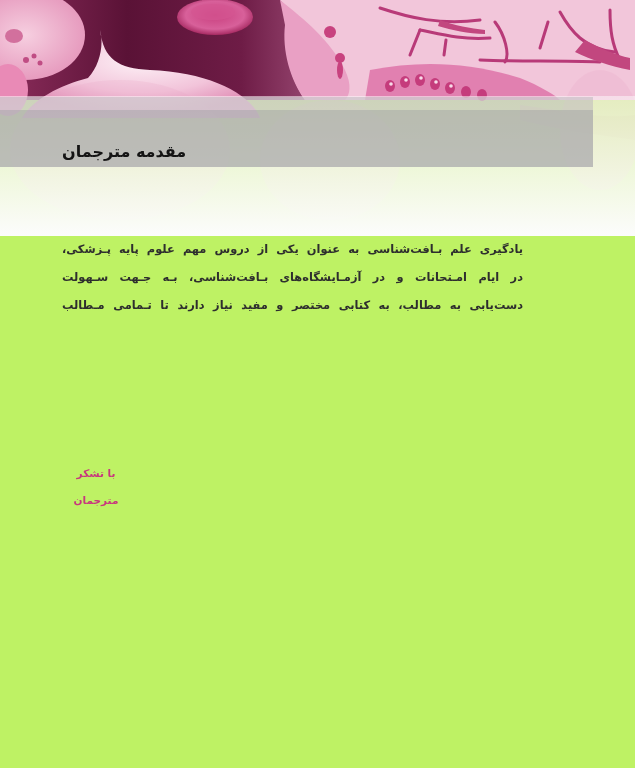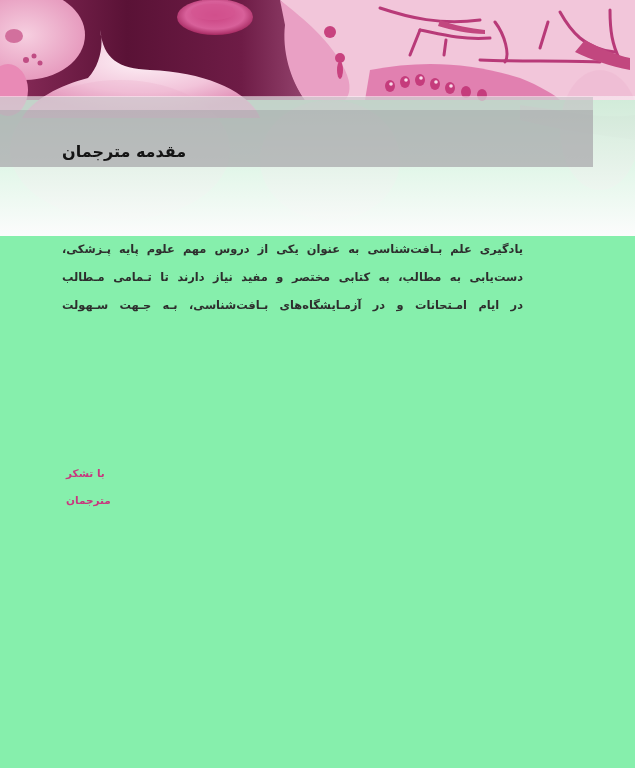--- a/index.html
+++ b/index.html
@@ -12,21 +12,21 @@
     }
     body {
       position: relative;
       font-family: "DejaVu Sans", sans-serif;
     }
     .page {
       position: absolute;
       left: 0; top: 0;
       width: 635px;
       height: 768px;
-      background: #86efac;
+      background: #bef264;
       overflow: hidden;
     }
 
     
     .banner {
       position: absolute;
       left: 0; top: 0;
       width: 635px;
       height: 230px;
       overflow: hidden;
@@ -100,21 +100,21 @@
       text-align-last: right;
     }
 
     
     .signature {
       position: absolute;
       left: 66px;
       top: 460px;
       width: 60px;
       direction: rtl;
-      text-align: left;
+      text-align: center;
       font-family: "DejaVu Sans", sans-serif;
       font-weight: bold;
       font-size: 10.5px;
       line-height: 27px;
       color: #c8377e;
     }
     .signature span { display: block; white-space: nowrap; }
   </style>
 </head>
 <body>
@@ -209,22 +209,22 @@
     </svg>
   </div>
   <div class="banner-fade"></div>
 
   <div class="title-band-top"></div>
   <div class="title-band"></div>
   <div class="title-text">مقدمه مترجمان</div>
 
   <div class="body-text">
     <span class="body-line">یادگیری علم بـافت‌شناسی به عنوان یکی از دروس مهم علوم پایه پـزشکی،</span>
+    <span class="body-line">در ایام امـتحانات و در آزمـایشگاه‌های بـافت‌شناسی، بـه جـهت سـهولت</span>
     <span class="body-line">دست‌یابی به مطالب، به کتابی مختصر و مفید نیاز دارند تا تـمامی مـطالب</span>
-    <span class="body-line">در ایام امـتحانات و در آزمـایشگاه‌های بـافت‌شناسی، بـه جـهت سـهولت</span>
   </div>
 
   <div class="signature">
     <span>با تشکر</span>
     <span>مترجمان</span>
   </div>
 
 </div>
 
 </body></html>

